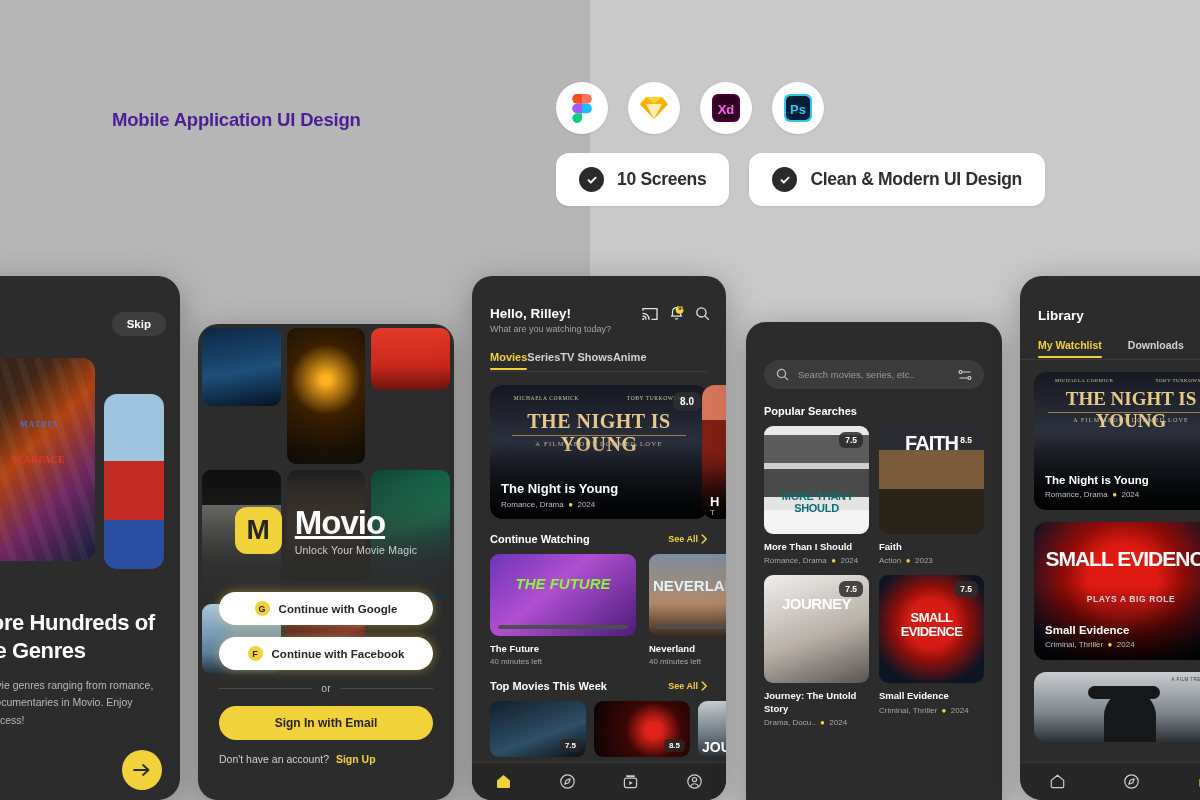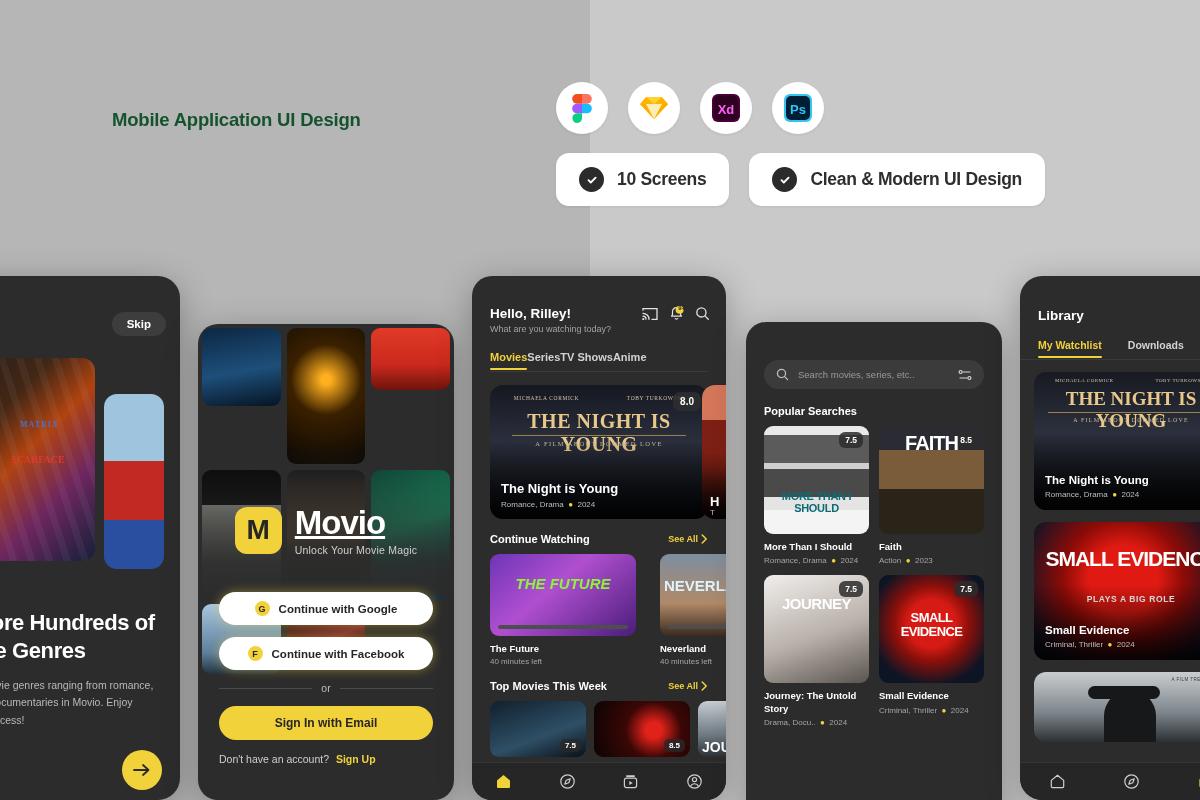--- a/index.html
+++ b/index.html
@@ -13,21 +13,21 @@
     position:absolute; left:590px; top:0; width:610px; height:800px;
     background:#c9c9c9;
   }
   
   .hero-head { position:absolute; left:112px; top:86px; z-index:5; }
   .hero-title {
     font-size:49px; font-weight:800; color:#323232; letter-spacing:-1px;
     line-height:1.1;
   }
   .hero-sub {
-    font-size:18.5px; font-weight:700; color:#14532d; margin-top:23px;
+    font-size:18.5px; font-weight:700; color:#4c1d95; margin-top:23px;
     letter-spacing:-0.2px;
   }
   .tool-row { position:absolute; left:556px; top:82px; display:flex; gap:20px; z-index:5; }
   .tool-chip {
     width:52px; height:52px; border-radius:50%; background:#fff;
     display:flex; align-items:center; justify-content:center;
     box-shadow:0 1px 3px rgba(0,0,0,.08);
   }
   .badge-row { position:absolute; left:556px; top:153px; display:flex; gap:20px; z-index:5; }
   .badge {
@@ -164,21 +164,21 @@
   .rate-chip {
     position:absolute; right:7px; top:7px; background:rgba(46,46,46,.86);
     border-radius:7px; padding:4px 7px; font-size:10px; font-weight:800;
   }
   .hero-meta { position:absolute; left:11px; bottom:10px; }
   .hero-name { font-size:13px; font-weight:800; }
   .hero-info { font-size:8px; color:#bdbdbd; margin-top:4px; }
   .sec-head { display:flex; align-items:center; justify-content:space-between; margin-top:14px; }
   .sec-t { font-size:11px; font-weight:800; }
   .see-all { font-size:9px; font-weight:700; color:#f2d23b; display:flex; align-items:center; gap:3px; }
-  .cw-row { display:flex; gap:24px; margin-top:9px; }
+  .cw-row { display:flex; gap:13px; margin-top:9px; }
   .cw-card { width:146px; flex:0 0 auto; }
   .cw-img { height:82px; border-radius:9px; position:relative; overflow:hidden; }
   .cw1 { background:linear-gradient(140deg,#6d35b5,#b04fd0 42%,#4a1d7a 100%); }
   .cw2 { background:linear-gradient(180deg,#7d8ea0,#b08968 60%,#3a2a1e); }
   .cw-bar { position:absolute; left:8px; right:8px; bottom:7px; height:4px; border-radius:3px; background:#4e4e4e; }
   .cw-fill { height:100%; border-radius:3px; background:#f2d23b; }
   .cw-name { font-size:9.5px; font-weight:800; margin-top:7px; }
   .cw-left { font-size:8px; color:#a5a5a5; margin-top:3px; }
   .tm-row { display:flex; gap:8px; margin-top:9px; }
   .tm-card { width:96px; height:56px; border-radius:9px; flex:0 0 auto; position:relative; overflow:hidden; }

